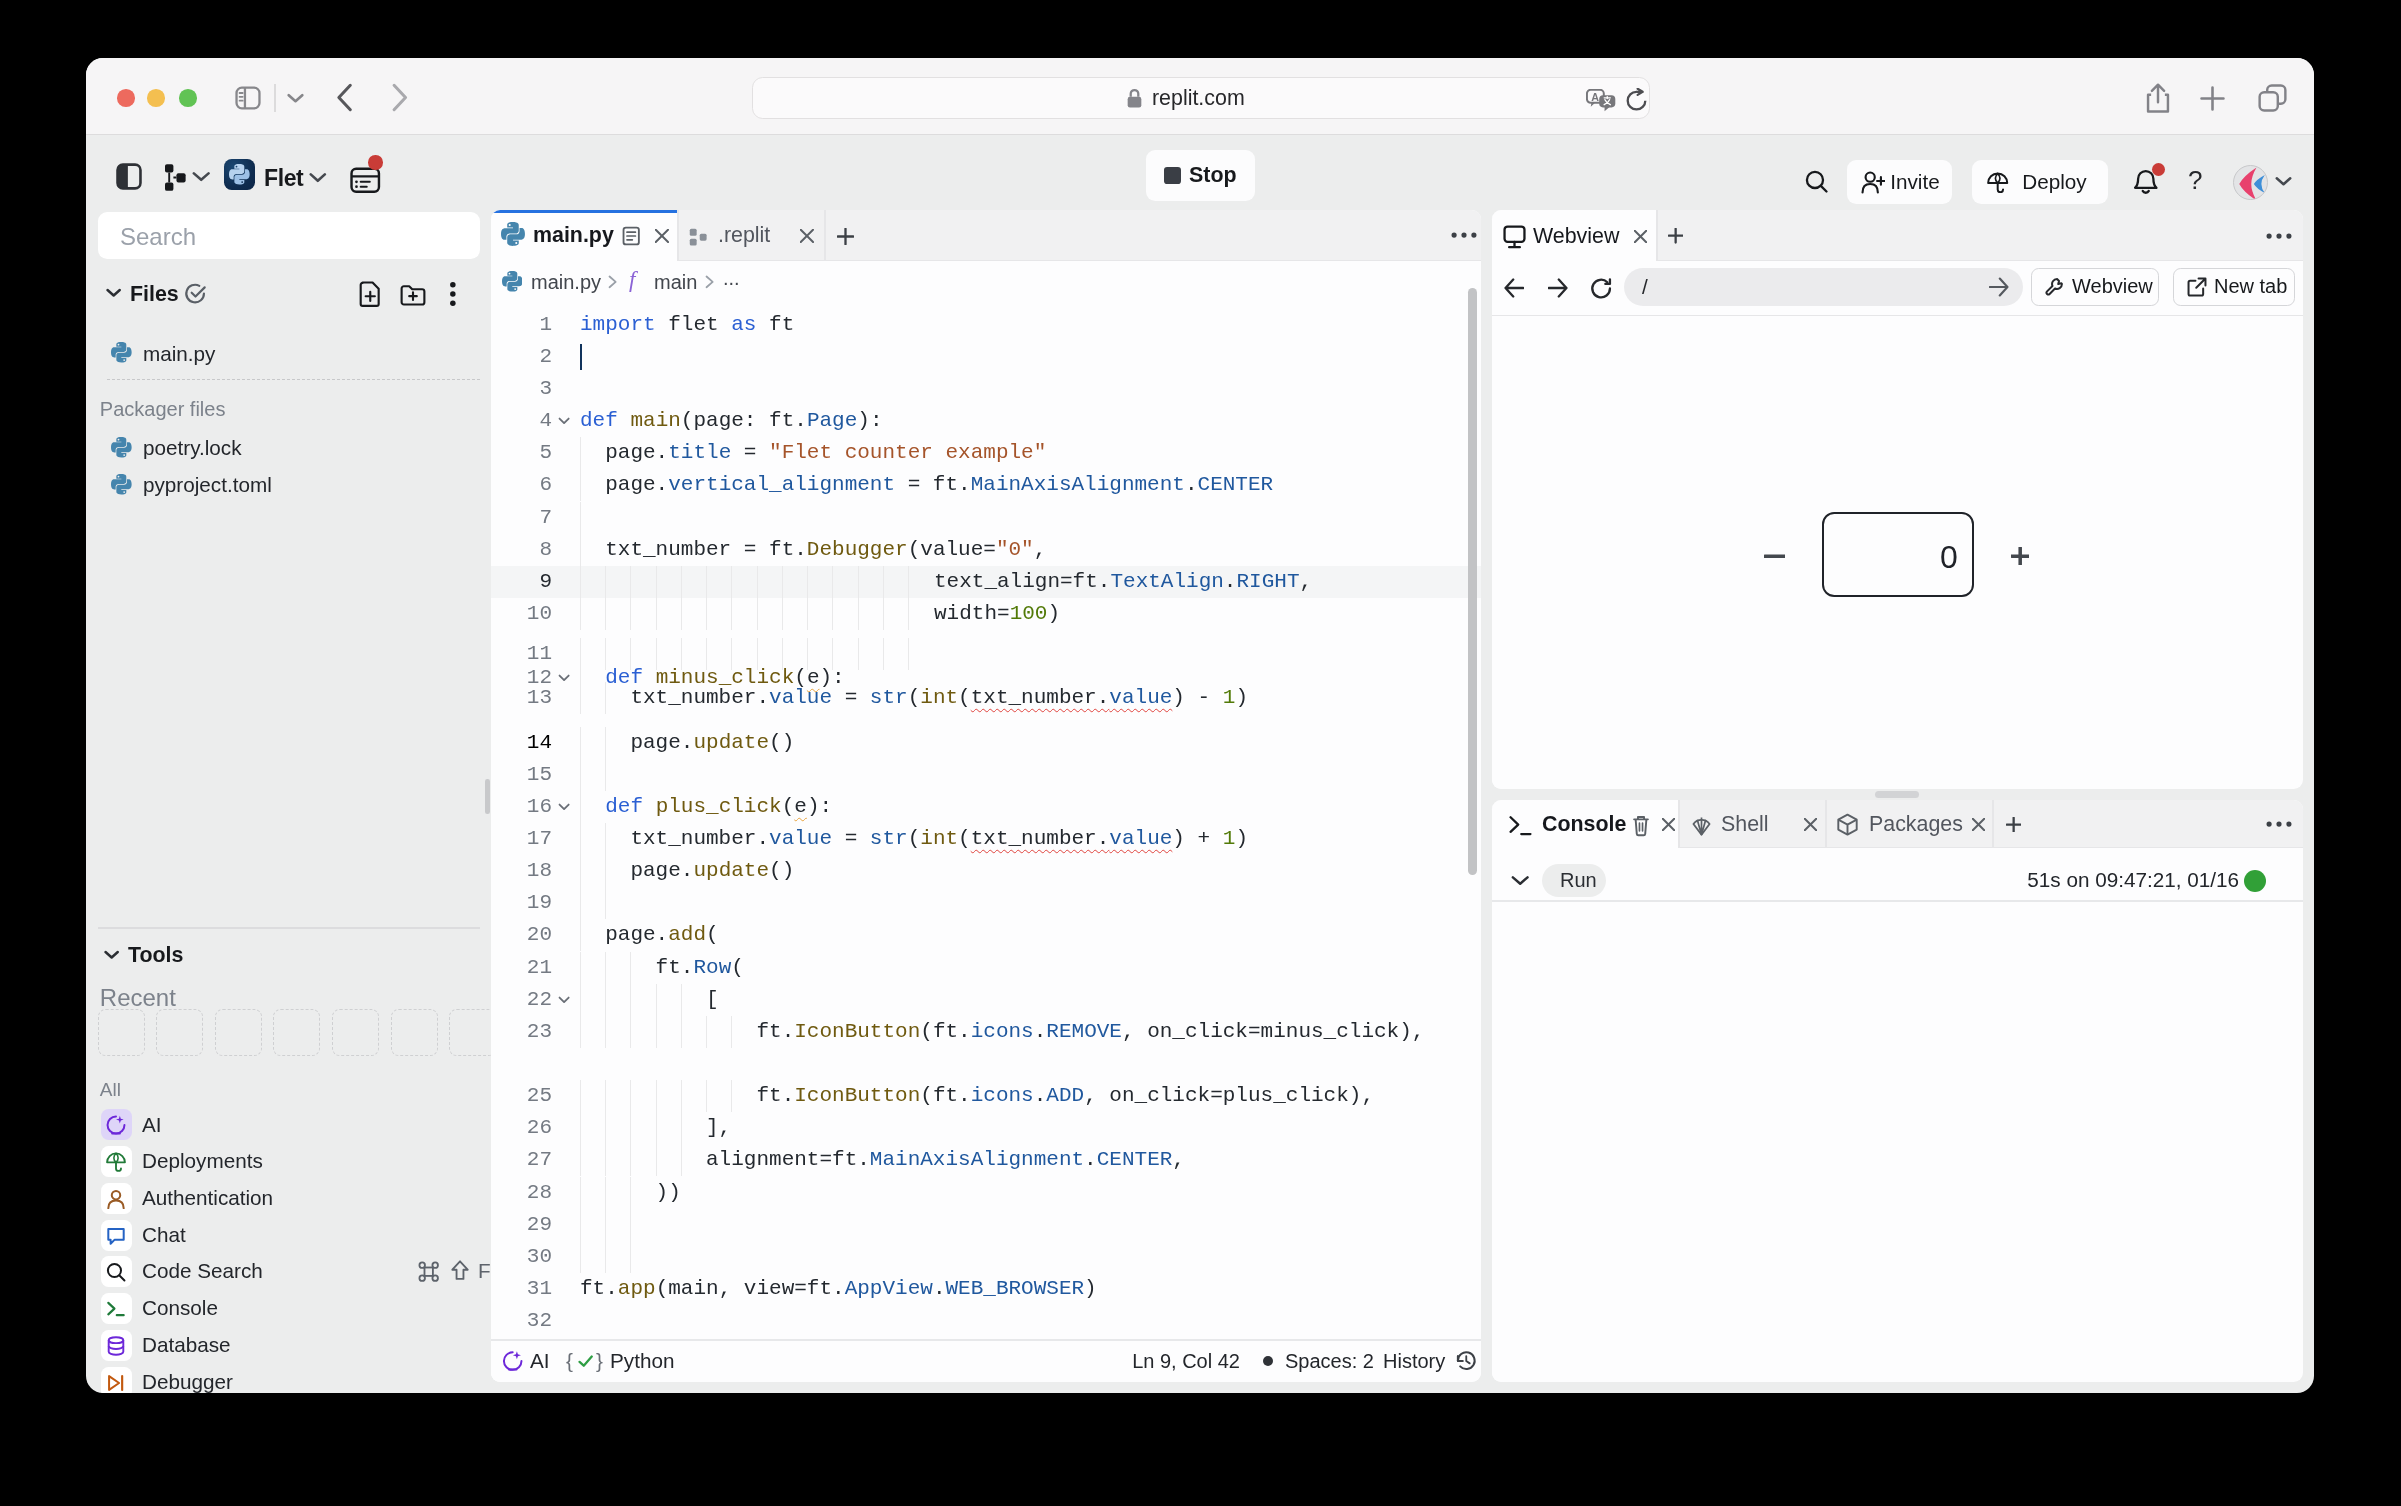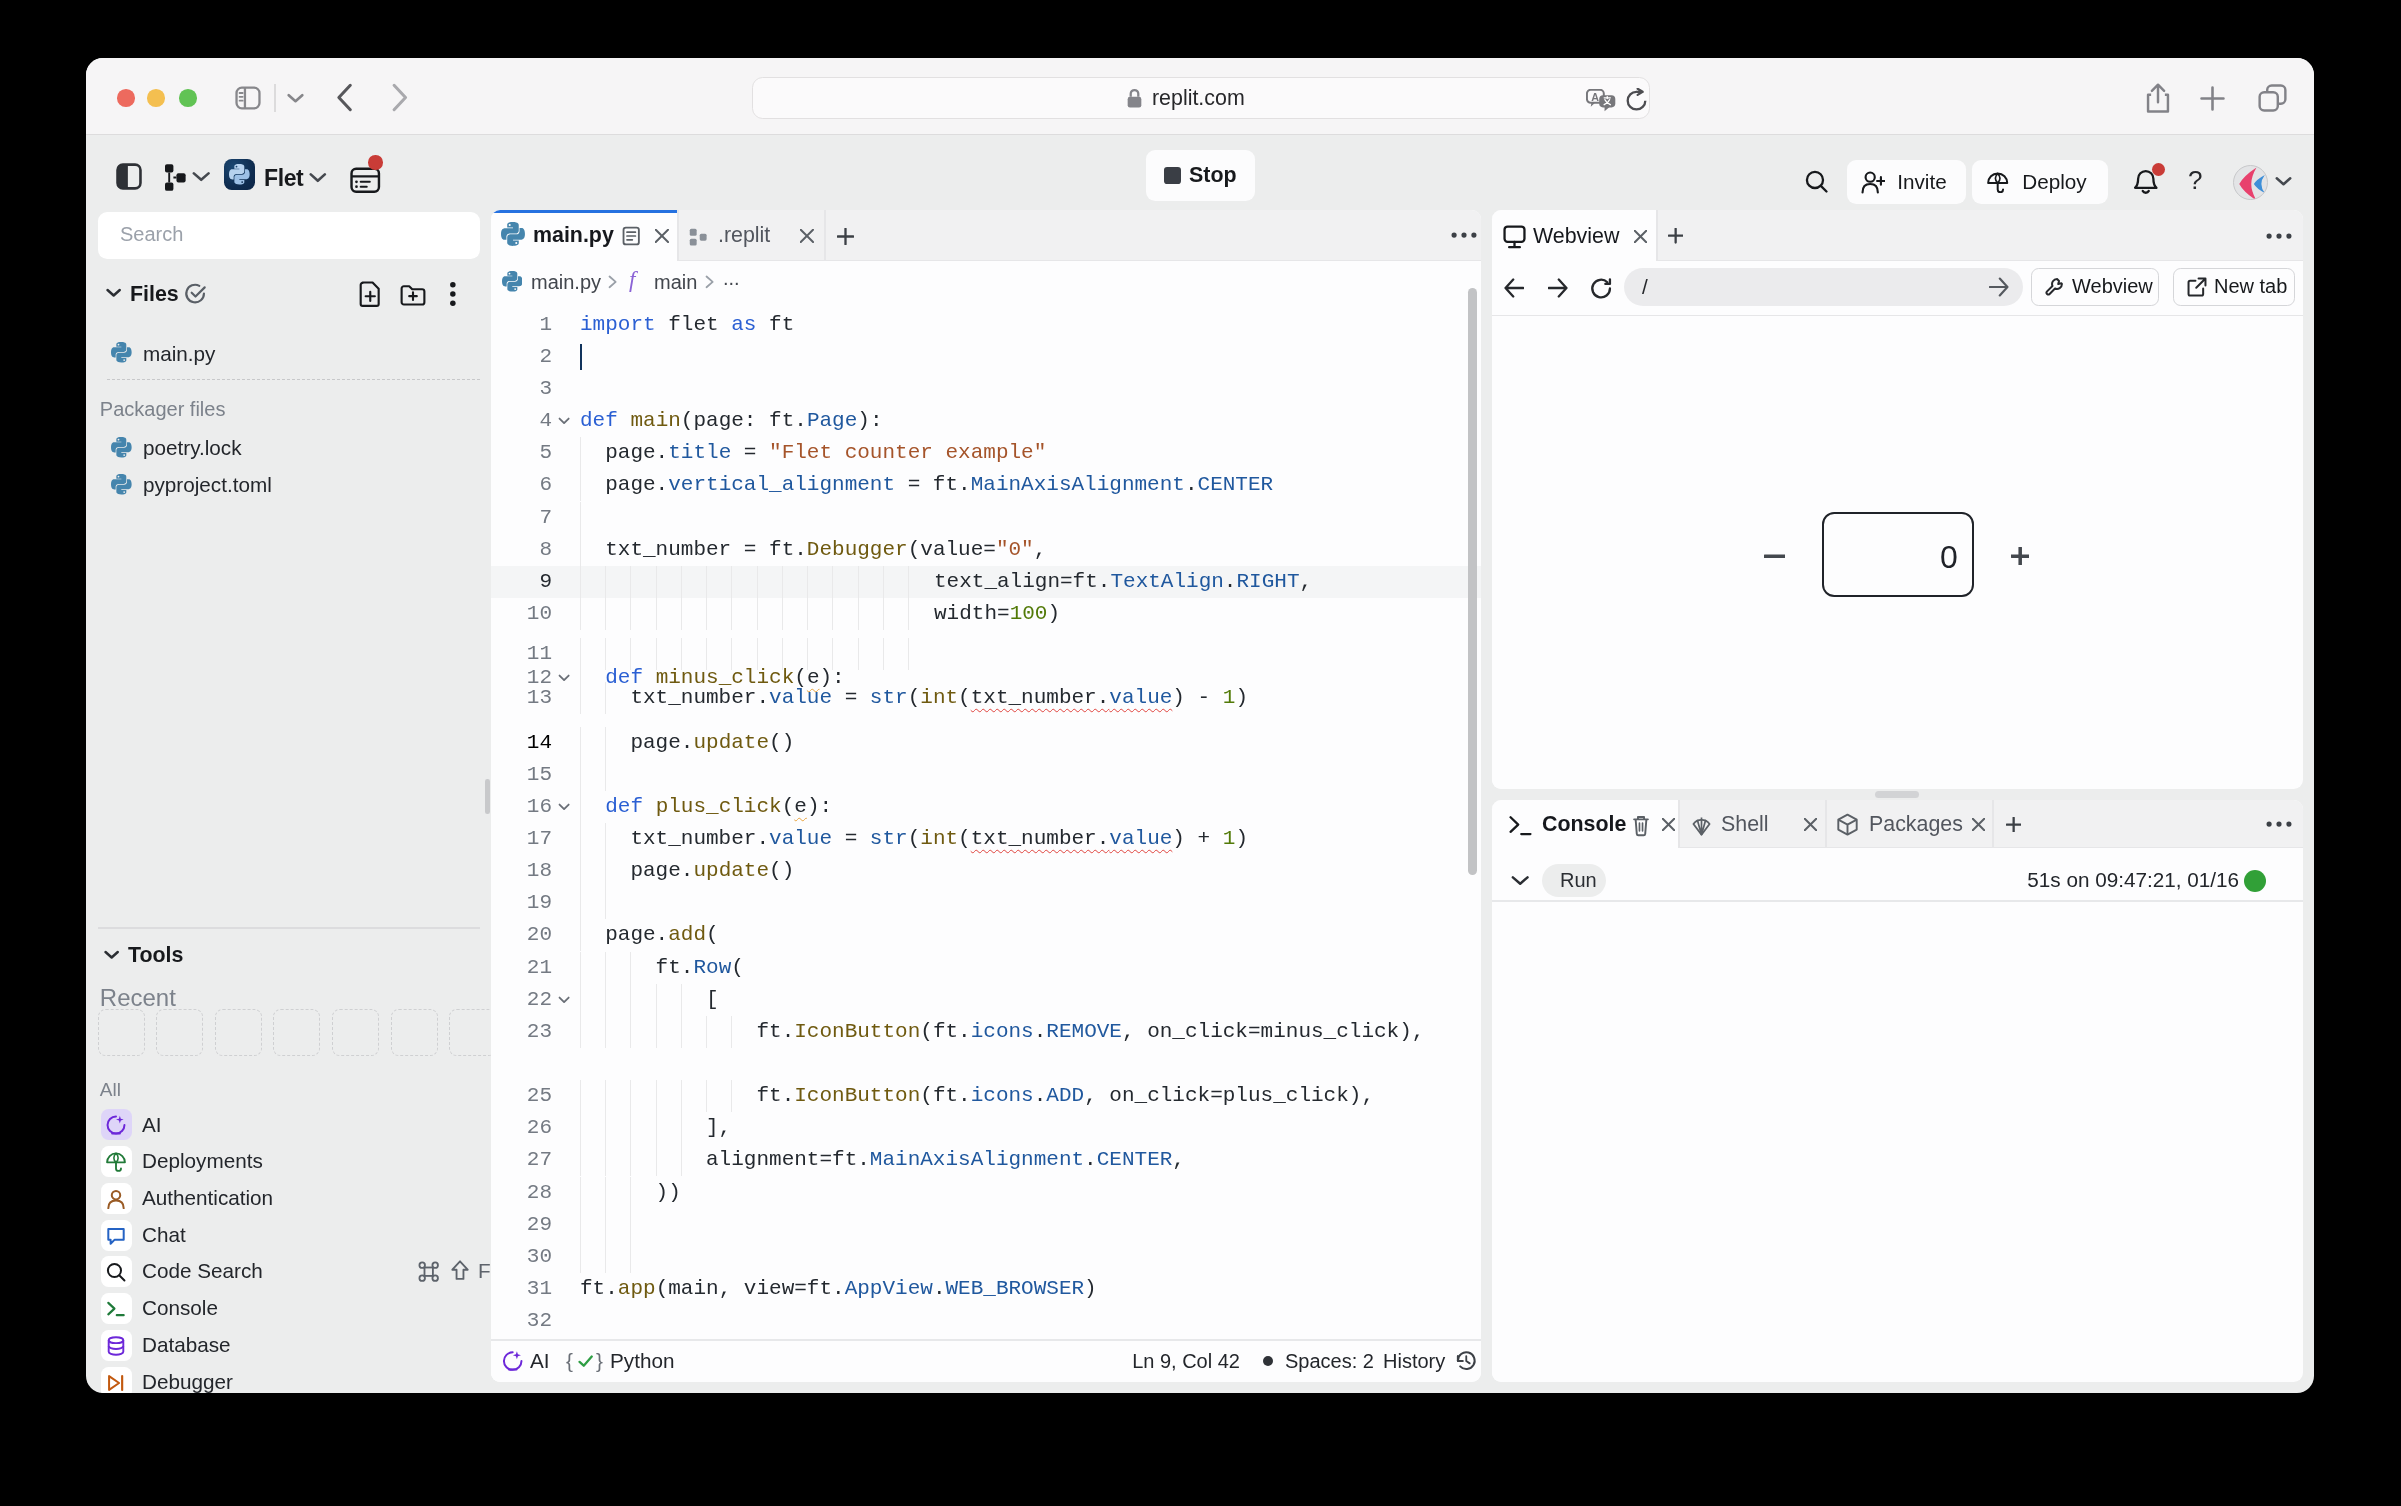--- a/index.html
+++ b/index.html
@@ -114,21 +114,21 @@
       </svg>
       <div class="abs" style="left:282px;top:19px;width:14.5px;height:14.5px;border-radius:50%;background:#c93c37"></div>
       <div class="btnw" style="left:1060px;top:13.8px;width:109px;height:51px">
         <div style="width:17px;height:17px;border-radius:3.1px;background:#3a3e45"></div>
         <b style="font-size:21.4px">Stop</b>
       </div>
       <svg class="ic" style="left:1719px;top:34px" width="23" height="23" viewBox="0 0 30 30" fill="none">
         <circle cx="13" cy="13" r="10.5" stroke="#17191c" stroke-width="3"></circle>
         <path d="M21 21 L28 28" stroke="#17191c" stroke-width="3" stroke-linecap="round"></path>
       </svg>
-      <div class="btnw" style="left:1761px;top:24px;width:119px;height:44px">
+      <div class="btnw" style="left:1761px;top:24px;width:105px;height:44px">
         <svg class="ic" style="left:13.8px;top:10.7px" width="24.5" height="23" viewBox="0 0 32 30" fill="none">
           <circle cx="12" cy="8" r="6" stroke="#17191c" stroke-width="2.8"></circle>
           <path d="M2 28 c0-8 4-11 10-11 s10 3 10 11" stroke="#17191c" stroke-width="2.8" stroke-linecap="round"></path>
           <path d="M26 8 v10 M21 13 h10" stroke="#17191c" stroke-width="2.8" stroke-linecap="round"></path>
         </svg>
         <span style="margin-left:31px">Invite</span>
       </div>
       <div class="btnw" style="left:1886px;top:24px;width:136px;height:44px">
         <svg class="ic" style="left:15.3px;top:11.5px" width="21.4" height="21.4" viewBox="0 0 28 28" fill="none">
           <path d="M14 2 a12.5 12.5 0 0 1 12.5 12.5 h-25 A12.5 12.5 0 0 1 14 2 z" stroke="#17191c" stroke-width="2.6" stroke-linejoin="round"></path>
@@ -148,21 +148,21 @@
           <path d="M30 2 Q13 13 7 24 Q13 35 30 46 Q23 34 23 24 Q23 14 30 2 z" fill="#e8416d"></path>
           <path d="M41 12 Q30 18 26.5 24 Q30 30 41 36 Q36.5 30 36.5 24 Q36.5 18 41 12 z" fill="#3e8fd8"></path>
         </svg>
       </div>
       <svg class="ic" style="left:2189px;top:40px" width="17" height="10" viewBox="0 0 22 13" fill="none">
         <path d="M2.2 2.9 L11.0 10.7 L19.8 2.9" stroke="#45494f" stroke-width="3.2" stroke-linecap="round" stroke-linejoin="round"></path>
       </svg>
     </div>
     <div class="abs" style="left:0;top:0;width:405px;height:1335px;overflow:hidden">
       <div class="abs" style="left:12.2px;top:154px;width:382px;height:47px;background:#fff;border-radius:9.2px"></div>
-      <div class="abs dim" style="left:34px;top:165px;font-size:20px;color:#9ba1aa">Search</div>
+      <div class="abs dim" style="left:34px;top:165px;font-size:24px;color:#9ba1aa">Search</div>
       <svg class="ic" style="left:20px;top:230px" width="15.3" height="9.2" viewBox="0 0 20 12" fill="none">
         <path d="M2.0 2.6 L10.0 9.8 L18.0 2.6" stroke="#2b2e33" stroke-width="3.2" stroke-linecap="round" stroke-linejoin="round"></path>
       </svg>
       <div class="abs" style="left:44px;top:224px;font-size:21.4px;font-weight:bold;color:#17191c">Files</div>
       <svg class="ic" style="left:98px;top:224px" width="23" height="23" viewBox="0 0 30 30" fill="none">
         <path d="M26 15 a11.5 11.5 0 1 1 -6-10" stroke="#595f66" stroke-width="2.8" stroke-linecap="round"></path>
         <path d="M10 14 l5 5 L27 7" stroke="#595f66" stroke-width="2.8" stroke-linecap="round" stroke-linejoin="round"></path>
       </svg>
       <svg class="ic" style="left:272px;top:223px" width="24.5" height="26" viewBox="0 0 32 34" fill="none">
         <path d="M6 2 h13 l8 8 v20 a2.5 2.5 0 0 1 -2.5 2.5 h-18.5 a2.5 2.5 0 0 1 -2.5 -2.5 v-25 a2.5 2.5 0 0 1 2.5 -2.5 z" stroke="#17191c" stroke-width="2.8" stroke-linejoin="round"></path>

